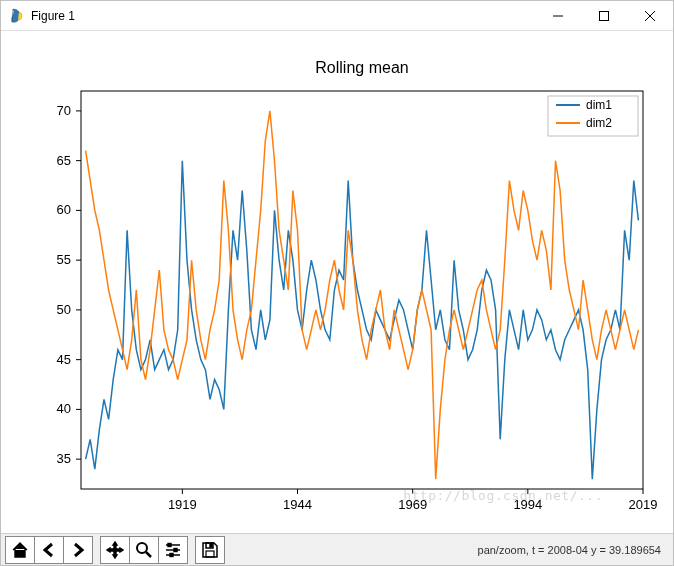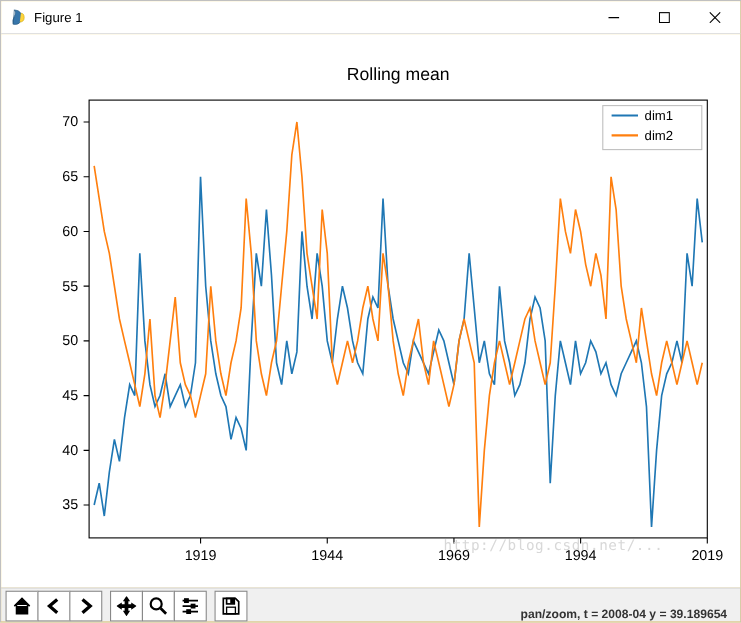--- a/index.html
+++ b/index.html
@@ -1,24 +1,24 @@
 <!DOCTYPE html>
 <html><head>
 <meta charset="utf-8">
 <style>
   * { box-sizing: border-box; margin: 0; padding: 0; }
   body { font-family: "Segoe UI", Tahoma, sans-serif; background: #f0f0f0; width: 674px; height: 566px; overflow: hidden; }
-  .window { width: 674px; height: 566px; background: #eab308; display: flex; flex-direction: column; border: 1px solid #c0c0c0; }
+  .window { width: 674px; height: 566px; background: #22c55e; display: flex; flex-direction: column; border: 1px solid #c0c0c0; }
   .titlebar { height: 30px; background: #fff; display: flex; align-items: center; padding: 0 0 0 8px; border-bottom: 1px solid #e0e0e0; }
   .titlebar .icon { width: 16px; height: 16px; margin-right: 6px; }
   .titlebar .title { font-size: 12px; flex: 1; color: #000; }
   .winbtn { width: 46px; height: 30px; display: flex; align-items: center; justify-content: center; }
   .winbtn svg { stroke: #000; stroke-width: 1; fill: none; }
   .plot-area { flex: 1; background: #fff; position: relative; }
-  .toolbar { height: 36px; background: #f0f0f0; display: flex; align-items: flex-end; padding: 0 4px; border-top: 1px solid #d0d0d0; font-weight: bold; }
+  .toolbar { height: 36px; background: #f0f0f0; display: flex; align-items: center; padding: 0 4px; border-top: 1px solid #d0d0d0; }
   .tb-group { display: flex; gap: 0; margin-right: 8px; }
   .tb-btn { width: 30px; height: 28px; border: 1px solid #888; background: #fff; display: flex; align-items: center; justify-content: center; margin-right: -1px; }
   .tb-btn svg { stroke: #000; stroke-width: 1.4; fill: none; }
   .status { flex: 1; text-align: right; font-size: 11px; color: #333; padding-right: 8px; }
   .watermark { position: absolute; right: 70px; bottom: 30px; color: #d8d8d8; font-size: 13px; font-family: monospace; letter-spacing: 0.5px; pointer-events: none; text-align: center; }
 </style>
 </head>
 <body>
 
 <div class="window">

